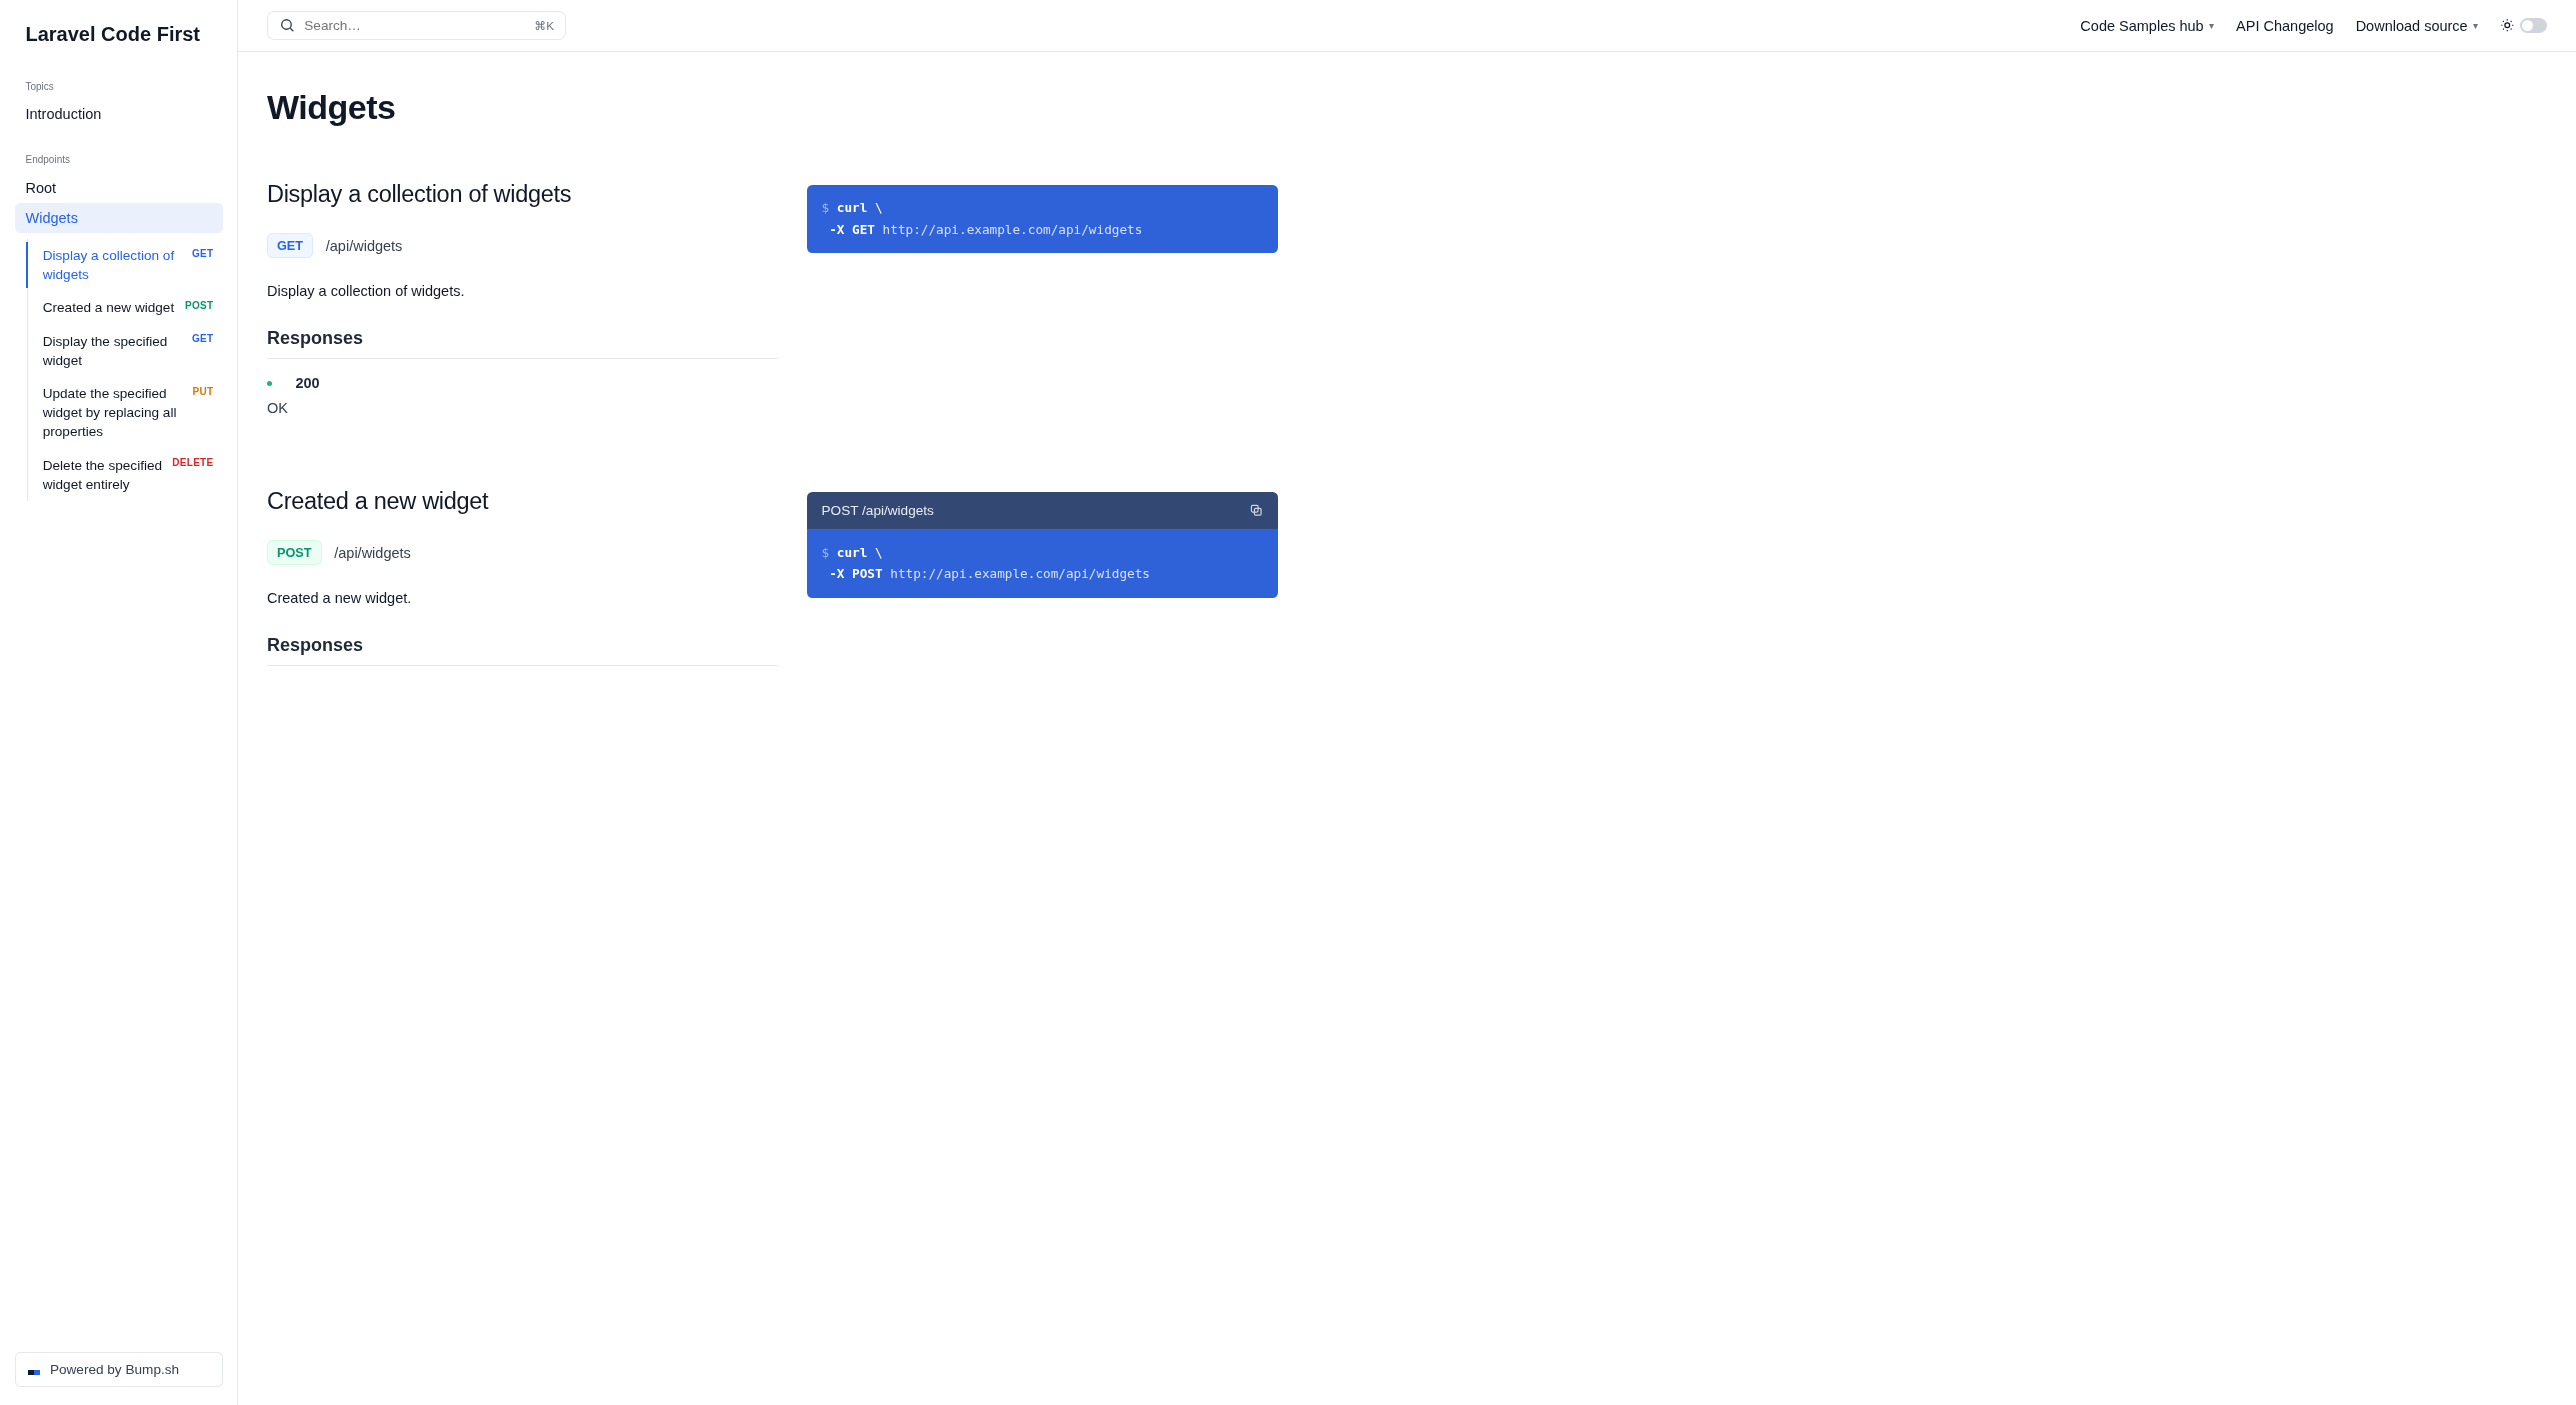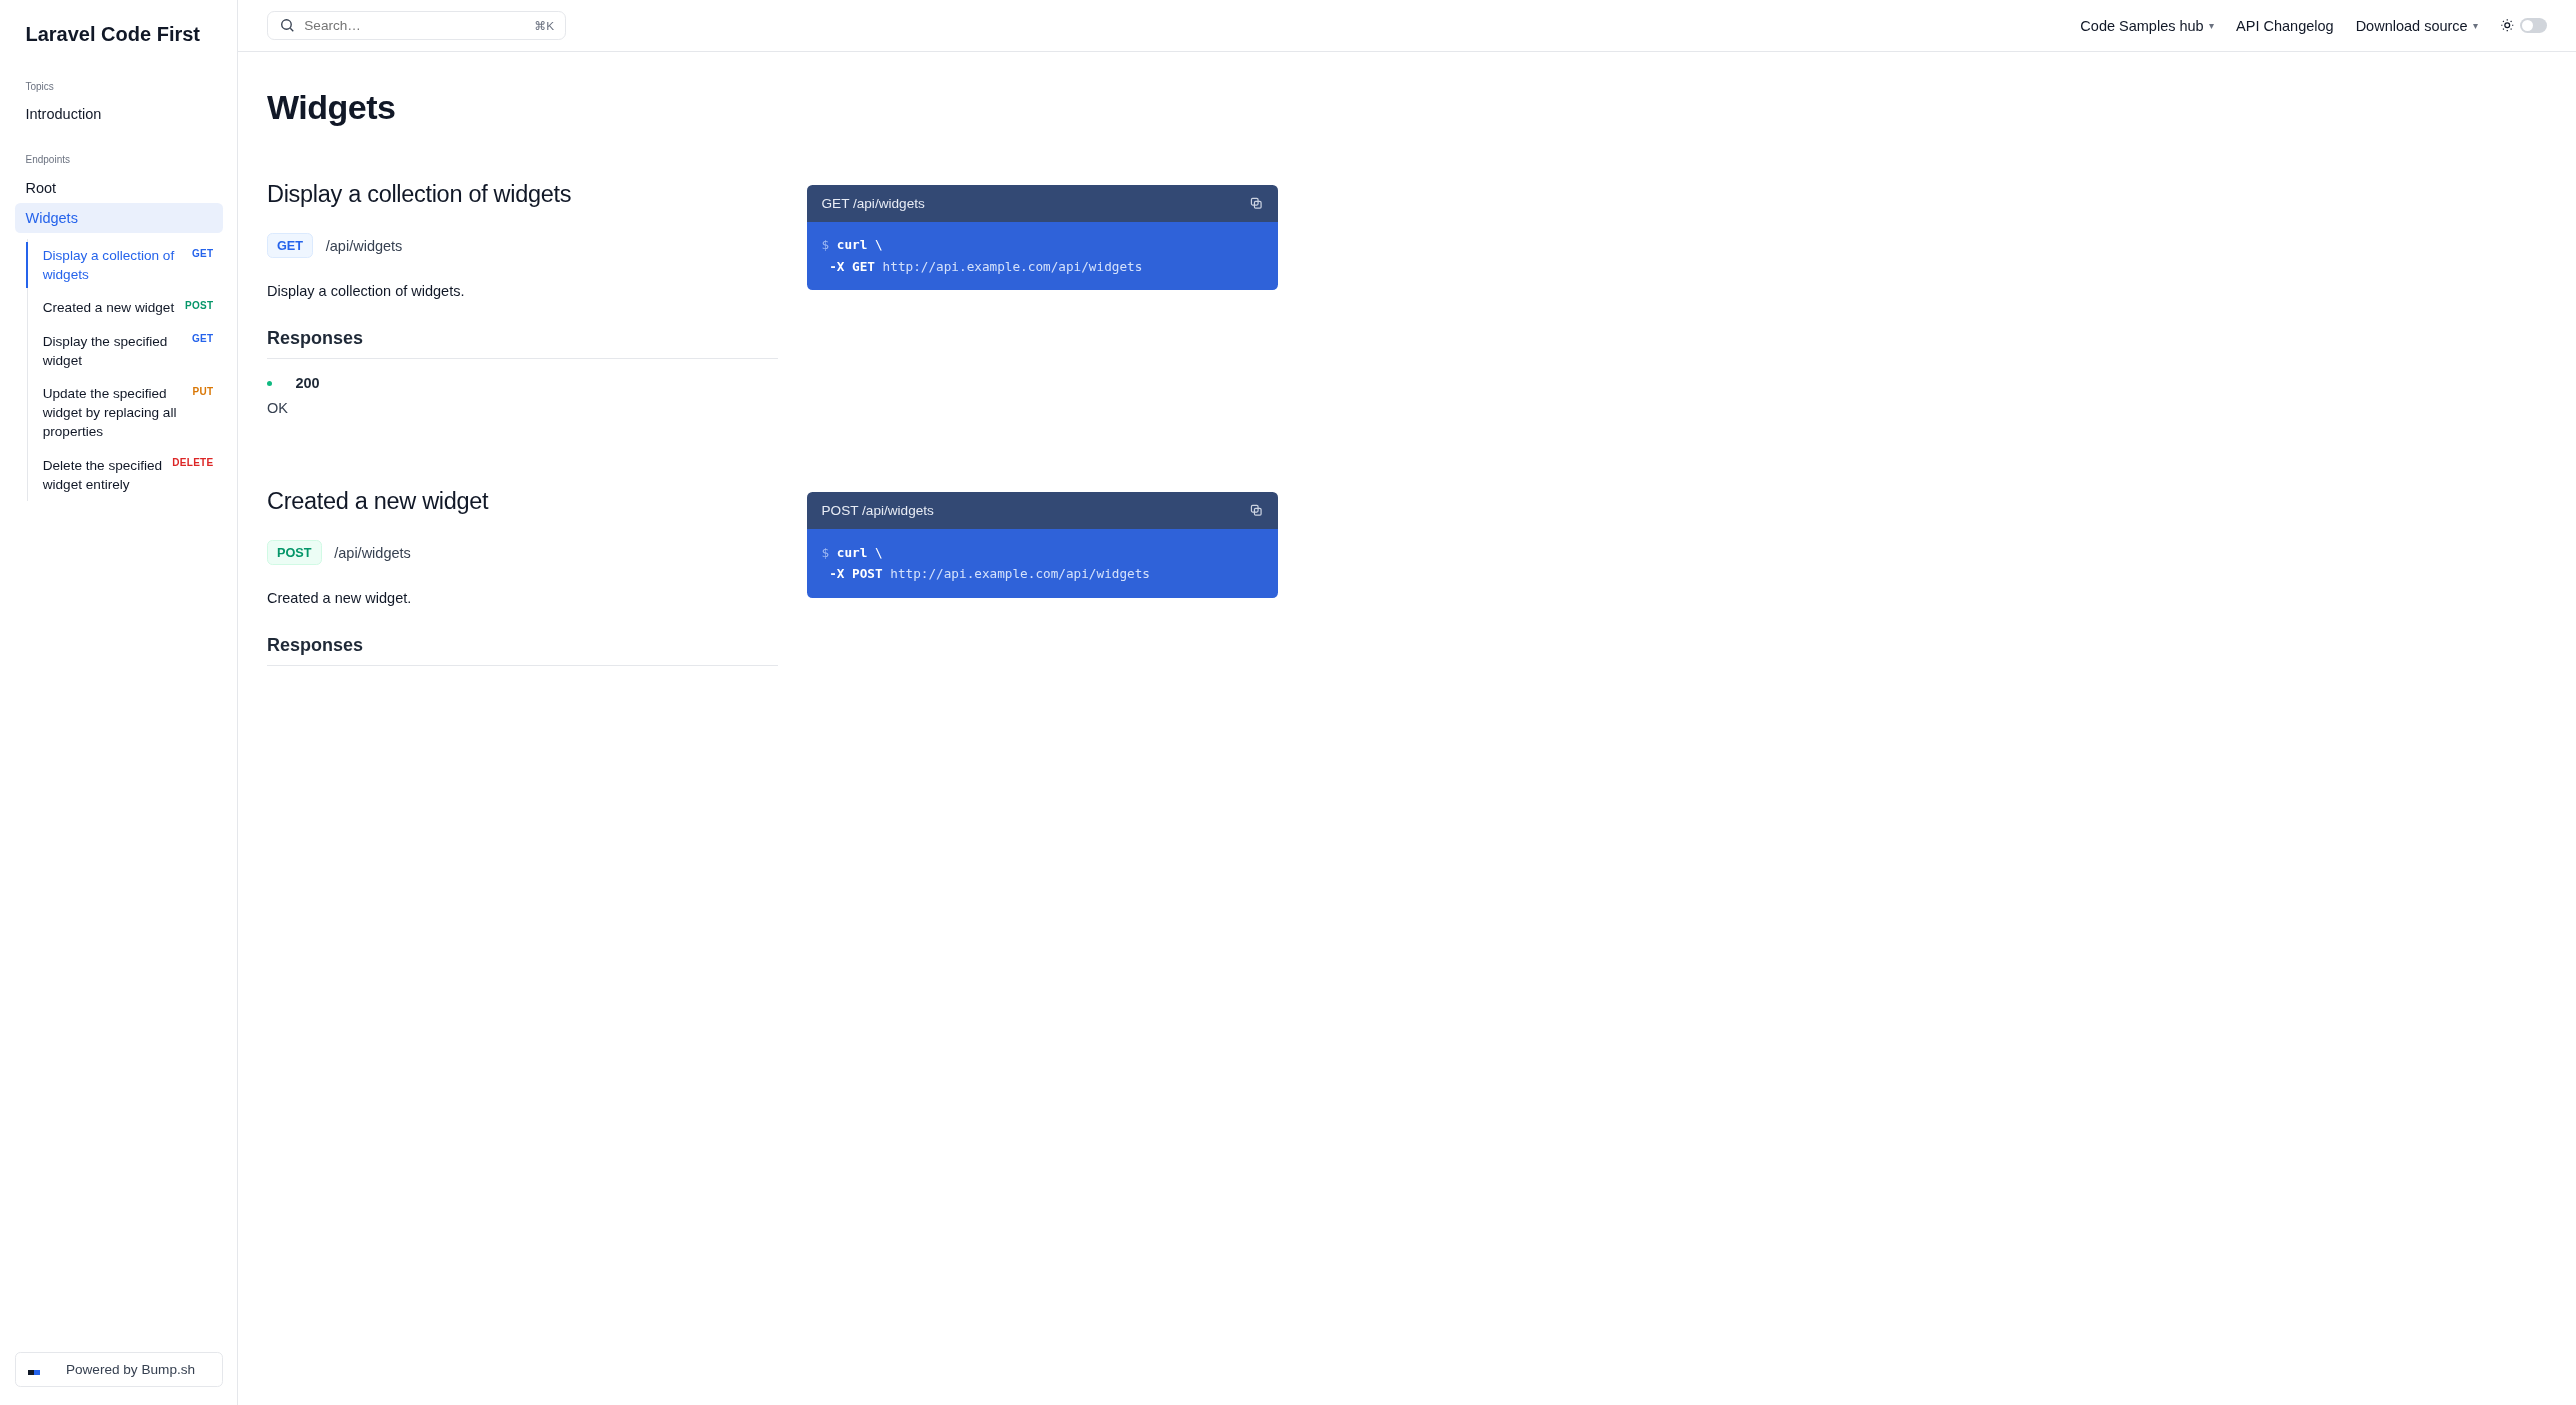--- a/index.html
+++ b/index.html
@@ -18,21 +18,21 @@
 .sub-item { display: flex; align-items: flex-start; justify-content: space-between; padding: 7.2px 9px 7.2px 14.5px; cursor: pointer; font-size: 13.6px; color: #111827; }
 .sub-item.active { color: #2563eb; position: relative; }
 .sub-item.active::before { content: ""; position: absolute; left: -1.8px; top: 3.6px; bottom: 3.6px; width: 1.8px; background: #2563eb; }
 .sub-item-label { flex: 1; padding-right: 9px; line-height: 1.4; }
 .method-tag { font-size: 10px; font-weight: 700; letter-spacing: 0.3px; flex-shrink: 0; padding-top: 1.8px; }
 .m-get { color: #2563eb; }
 .m-post { color: #059669; }
 .m-put { color: #d97706; }
 .m-delete { color: #dc2626; }
 
-.powered { margin-top: auto; border: 0.9px solid #e5e7eb; border-radius: 5.4px; padding: 9px 12.7px; font-size: 13.6px; color: #374151; display: flex; align-items: center; gap: 25px; cursor: pointer; }
+.powered { margin-top: auto; border: 0.9px solid #e5e7eb; border-radius: 5.4px; padding: 9px 12.7px; font-size: 13.6px; color: #374151; display: flex; align-items: center; gap: 9px; cursor: pointer; }
 .powered-icon { width: 12.7px; height: 12.7px; display: inline-block; }
 .powered-icon::before { content: ""; display:inline-block; width:5.4px; height:5.4px; background:#111827; margin-right:0.9px; }
 .powered-icon::after { content: ""; display:inline-block; width:5.4px; height:5.4px; background:#2563eb; }
 
 
 .main { flex: 1; display: flex; flex-direction: column; }
 
 
 .header { display: flex; align-items: center; padding: 11px 29px; border-bottom: 0.9px solid #e5e7eb; gap: 22px; }
 .search { display: flex; align-items: center; border: 0.9px solid #e5e7eb; border-radius: 7.2px; padding: 5.4px 11px; width: 299px; gap: 9px; color: #6b7280; }
@@ -175,29 +175,20 @@
           <p class="endpoint-desc">Display a collection of widgets.</p>
           <h3 class="responses-h">Responses</h3>
           <div class="resp-code">
             <span class="dot-green"></span>
             <span>200</span>
           </div>
           <div class="resp-text">OK</div>
         </div>
         <div class="endpoint-right">
           <div class="code-panel">
-            <div class="code-header">
-              <span>GET /api/widgets</span>
-              <span class="copy-icon">
-                <svg width="14.5" height="14.5" viewBox="0 0 24 24" fill="none" stroke="#e8ecf5" stroke-width="2">
-                    <rect x="9" y="9" width="11" height="11" rx="2"></rect>
-                    <rect x="4" y="4" width="11" height="11" rx="2"></rect>
-                  </svg>
-              </span>
-            </div>
             <div class="code-body"><span class="tok-prompt">$ </span><span class="tok-cmd">curl</span><span> \</span>
 <span class="tok-flag"> -X GET</span><span class="tok-url"> http://api.example.com/api/widgets</span></div>
           </div>
         </div>
       </section>
 
       <section class="endpoint">
         <div class="endpoint-left">
           <h2 class="endpoint-title">Created a new widget</h2>
           <div class="endpoint-path">

